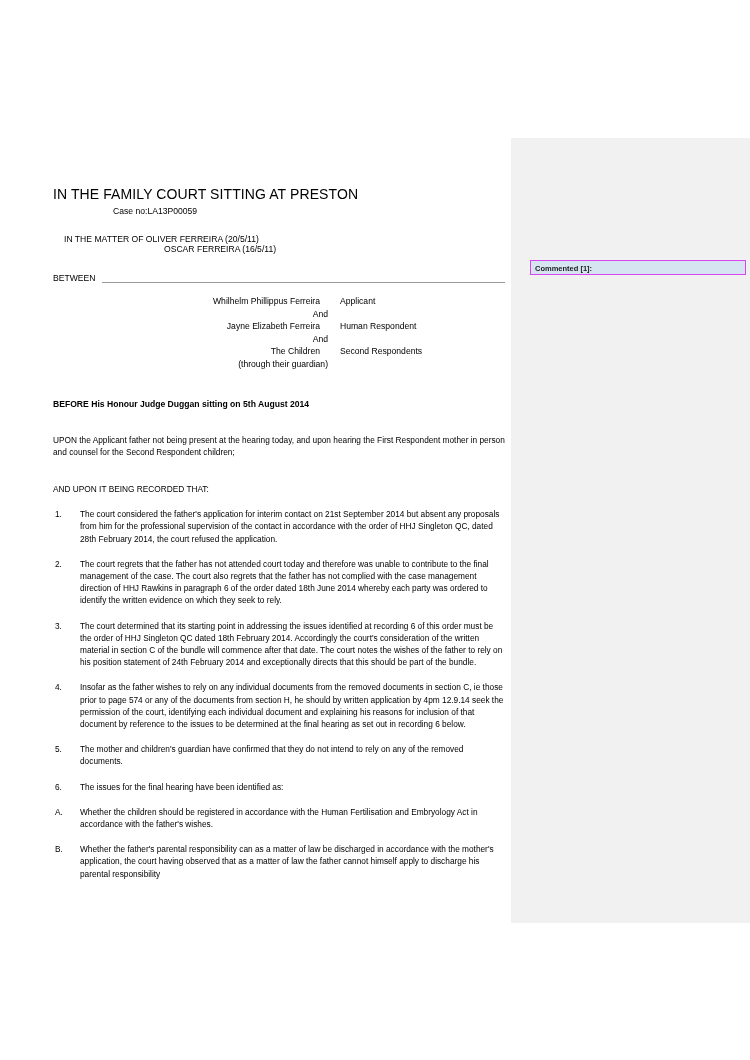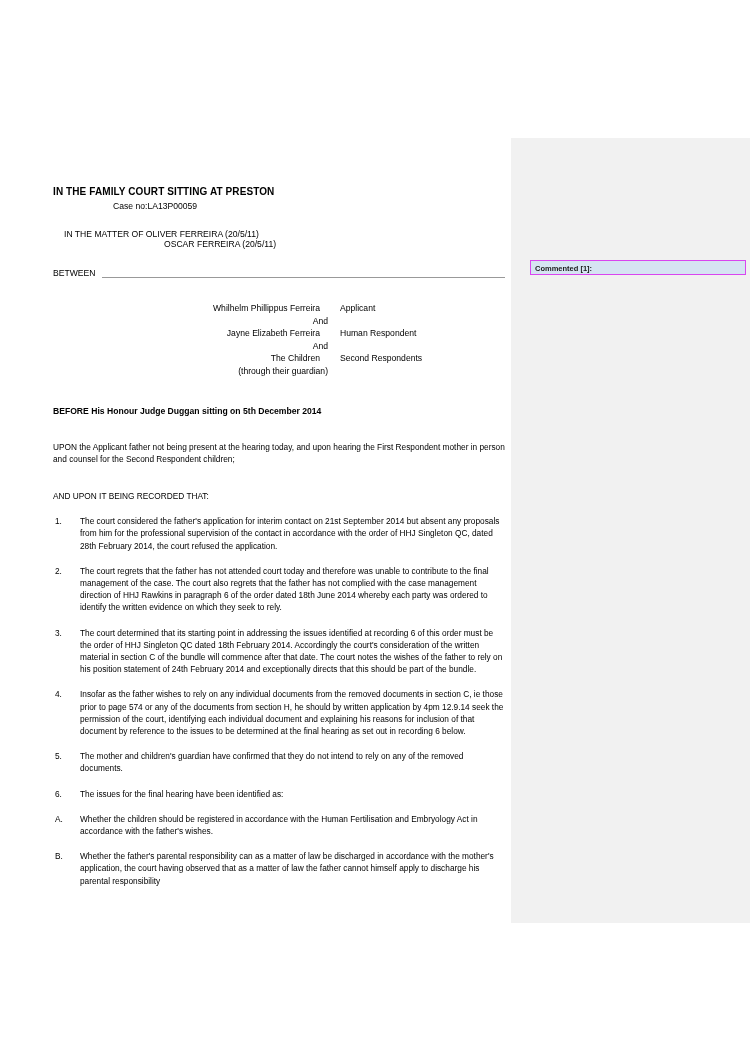--- a/index.html
+++ b/index.html
@@ -49,22 +49,22 @@
   }
 
   
   .doc {
     position: absolute;
     left: 53px;
     top: 186px;
     width: 452px;
   }
   .court-title {
-    font-size: 10px;
-    font-weight: bold;
+    font-size: 14px;
+    font-weight: normal;
     letter-spacing: 0.1px;
     margin: 0;
   }
   .case-no {
     font-size: 8.6px;
     margin: 4px 0 0 0;
     padding-left: 60px;
   }
   .matter {
     font-size: 8.6px;
@@ -84,21 +84,21 @@
     font-weight: normal;
   }
   .between-rule {
     flex: 1;
     border-bottom: 1px solid #999;
     margin-left: 6px;
     height: 9px;
   }
 
   .parties {
-    margin-top: 24px;
+    margin-top: 12px;
     font-size: 8.6px;
   }
   .party-row {
     display: flex;
     line-height: 12.6px;
   }
   .party-name {
     width: 275px;
     text-align: right;
     padding-right: 0;
@@ -159,21 +159,21 @@
 
   <div class="comment-box">Commented [1]:</div>
 
   <div class="doc">
 
     <div class="court-title">IN THE FAMILY COURT SITTING AT PRESTON</div>
     <div class="case-no">Case no:LA13P00059</div>
 
     <div class="matter">
       <span>IN THE MATTER OF OLIVER FERREIRA (20/5/11)</span>
-      <span class="line2">OSCAR FERREIRA (20/5/11)</span>
+      <span class="line2">OSCAR FERREIRA (16/5/11)</span>
     </div>
 
     <div class="between-row">
       <span class="between-label">BETWEEN</span>
       <span class="between-rule"></span>
     </div>
 
     <div class="parties">
       <div class="party-row">
         <span class="party-name">Whilhelm Phillippus Ferreira</span>
@@ -185,21 +185,21 @@
         <span class="party-role">Human Respondent</span>
       </div>
       <div class="and-row">And</div>
       <div class="party-row">
         <span class="party-name">The Children</span>
         <span class="party-role">Second Respondents</span>
       </div>
       <div class="and-row">(through their guardian)</div>
     </div>
 
-    <div class="before-line">BEFORE His Honour Judge Duggan sitting on 5th December 2014</div>
+    <div class="before-line">BEFORE His Honour Judge Duggan sitting on 5th August 2014</div>
 
     <div class="para">UPON the Applicant father not being present at the hearing today, and upon hearing the First Respondent mother in person and counsel for the Second Respondent children;</div>
 
     <div class="para">AND UPON IT BEING RECORDED THAT:</div>
 
     <ol class="numbered list-block">
       <li>
         <span class="marker">1.</span>
         <span>The court considered the father's application for interim contact on 21st September 2014 but absent any proposals from him for the professional supervision of the contact in accordance with the order of HHJ Singleton QC, dated 28th February 2014, the court refused the application.</span>
       </li>

